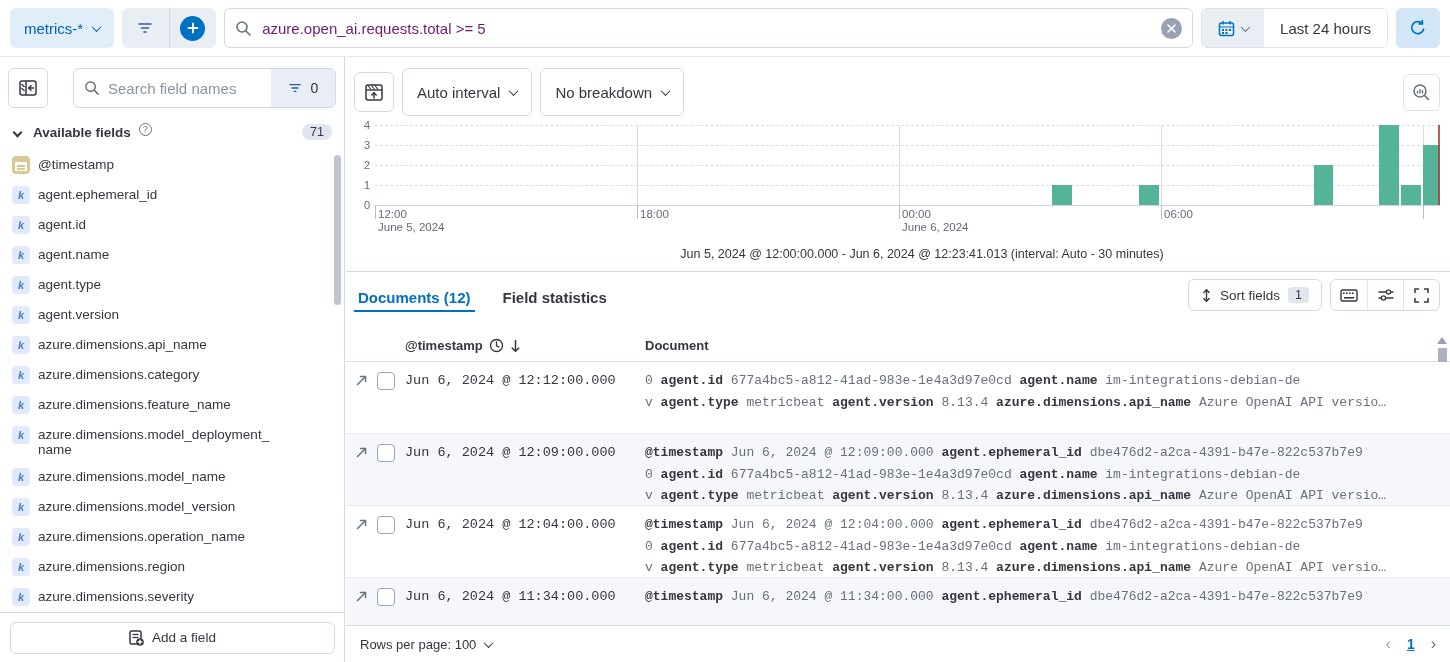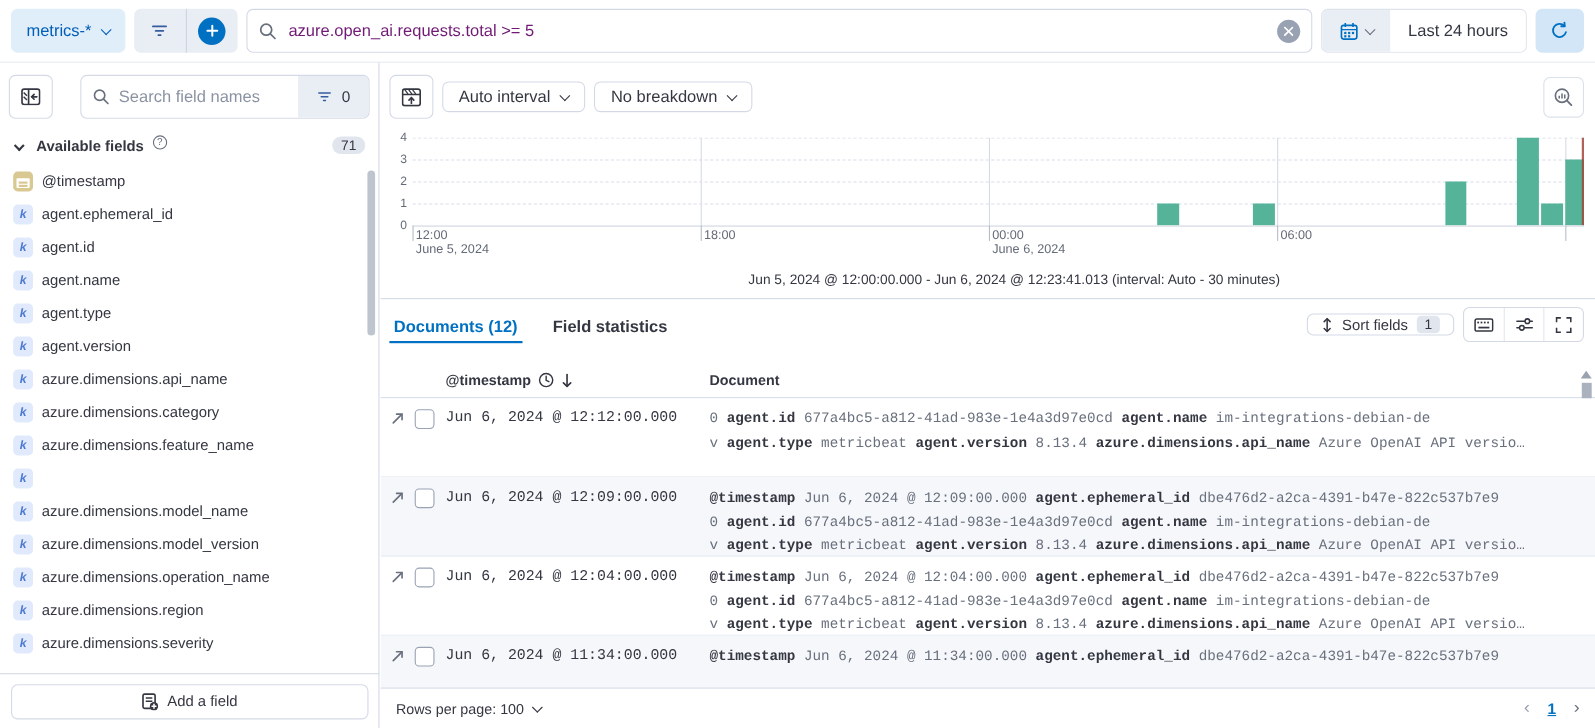--- a/index.html
+++ b/index.html
@@ -61,21 +61,21 @@
     word-break:break-all; max-width:232px; }
   #sb-scroll { position:absolute; right:3px; top:98px; width:7px; height:150px; background:#aab2bf; border-radius:4px; opacity:.75; }
   .sb-bottom { position:absolute; left:0; bottom:0; width:345px; height:50px; border-top:1px solid #d3dae6;
     display:flex; align-items:center; padding:0 10px; }
   .addfield-btn { flex:1; height:32px; border:1px solid #d3dae6; border-radius:6px; background:#fff;
     display:flex; align-items:center; justify-content:center; gap:8px; font-size:13.5px; font-weight:500; cursor:pointer; }
 
   
   #main { position:absolute; left:346px; top:57px; width:1104px; height:605px; }
   .ctl-row { display:flex; align-items:center; gap:8px; padding:11px 10px 0 8px; }
-  .ctl-btn { height:28px; border:1px solid #d3dae6; border-radius:6px; background:#fff; padding:0 14px;
+  .ctl-btn { height:48px; border:1px solid #d3dae6; border-radius:6px; background:#fff; padding:0 14px;
     display:flex; align-items:center; gap:10px; font-size:15px; color:#343741; cursor:pointer; }
   .ctl-row .right { margin-left:auto; }
   .lens-btn { width:37px; height:37px; border:1px solid #dbe1ea; border-radius:6px; background:#fff;
     display:flex; align-items:center; justify-content:center; cursor:pointer; }
 
   #chart-wrap { position:absolute; left:0; top:58px; width:1104px; height:125px; }
   #plot { position:absolute; left:29px; top:10px; width:1065px; height:80px; overflow:hidden; }
   .ygrid { position:absolute; left:0; width:100%; height:0; border-top:1px dashed #d9dee9; }
   .vgrid { position:absolute; top:0; width:1px; background:#d6dbe5; }
   .ylab { position:absolute; width:24px; text-align:right; font-size:11px; color:#646a77; }
@@ -86,21 +86,21 @@
   .xlab { position:absolute; top:93px; font-size:11.5px; color:#646a77; line-height:13px; white-space:nowrap; }
 
   #chart-caption { position:absolute; left:0; top:190px; width:1104px; text-align:center; font-size:12.5px; color:#343741;padding-left:48px; }
   .hdivider { position:absolute; left:0; top:214px; width:1104px; border-top:1px solid #d3dae6; }
 
   .tabs-row { position:absolute; left:0; top:222px; width:1104px; height:46px; display:flex; align-items:flex-start; padding:0 10px 0 8px; }
   .tab { font-size:15px; font-weight:bold; padding:10px 4px 12px 4px; margin-right:24px; cursor:pointer; position:relative; }
   .tab.active { color:#0071c2; }
   .tab.active:after { content:""; position:absolute; left:0; right:0; bottom:6px; height:2.5px; background:#0071c2; }
   .tabs-right { margin-left:auto; display:flex; align-items:center; gap:8px; }
-  .sort-btn { height:20px; border:1px solid #d3dae6; border-radius:6px; background:#fff; padding:0 12px;
+  .sort-btn { height:32px; border:1px solid #d3dae6; border-radius:6px; background:#fff; padding:0 12px;
     display:flex; align-items:center; gap:8px; font-size:13.5px; cursor:pointer; }
   .sort-badge { background:#e0e5ee; border-radius:4px; padding:1px 7px; font-size:12.5px; }
   .igroup { height:32px; border:1px solid #d3dae6; border-radius:6px; background:#fff; display:flex; align-items:stretch; }
   .igroup .iseg { width:36px; display:flex; align-items:center; justify-content:center; cursor:pointer; }
   .igroup .iseg + .iseg { border-left:1px solid #e2e7ef; }
 
   .grid-head { position:absolute; left:0; top:276px; width:1104px; height:29px; border-bottom:1px solid #d8deea;
     font-size:13px; font-weight:bold; }
   .grid-head .th-ts { position:absolute; left:59px; top:5px; display:flex; align-items:center; gap:6px; cursor:pointer; }
   .grid-head .th-doc { position:absolute; left:299px; top:5px; cursor:pointer; }
@@ -278,20 +278,21 @@
       <div class="fitem">
         <span class="ficon kicon">k</span>
         <span class="flabel">azure.dimensions.category</span>
       </div>
       <div class="fitem">
         <span class="ficon kicon">k</span>
         <span class="flabel">azure.dimensions.feature_name</span>
       </div>
       <div class="fitem">
         <span class="ficon kicon">k</span>
+        <span class="flabel">azure.dimensions.model_deployment_name</span>
       </div>
       <div class="fitem">
         <span class="ficon kicon">k</span>
         <span class="flabel">azure.dimensions.model_name</span>
       </div>
       <div class="fitem">
         <span class="ficon kicon">k</span>
         <span class="flabel">azure.dimensions.model_version</span>
       </div>
       <div class="fitem">

